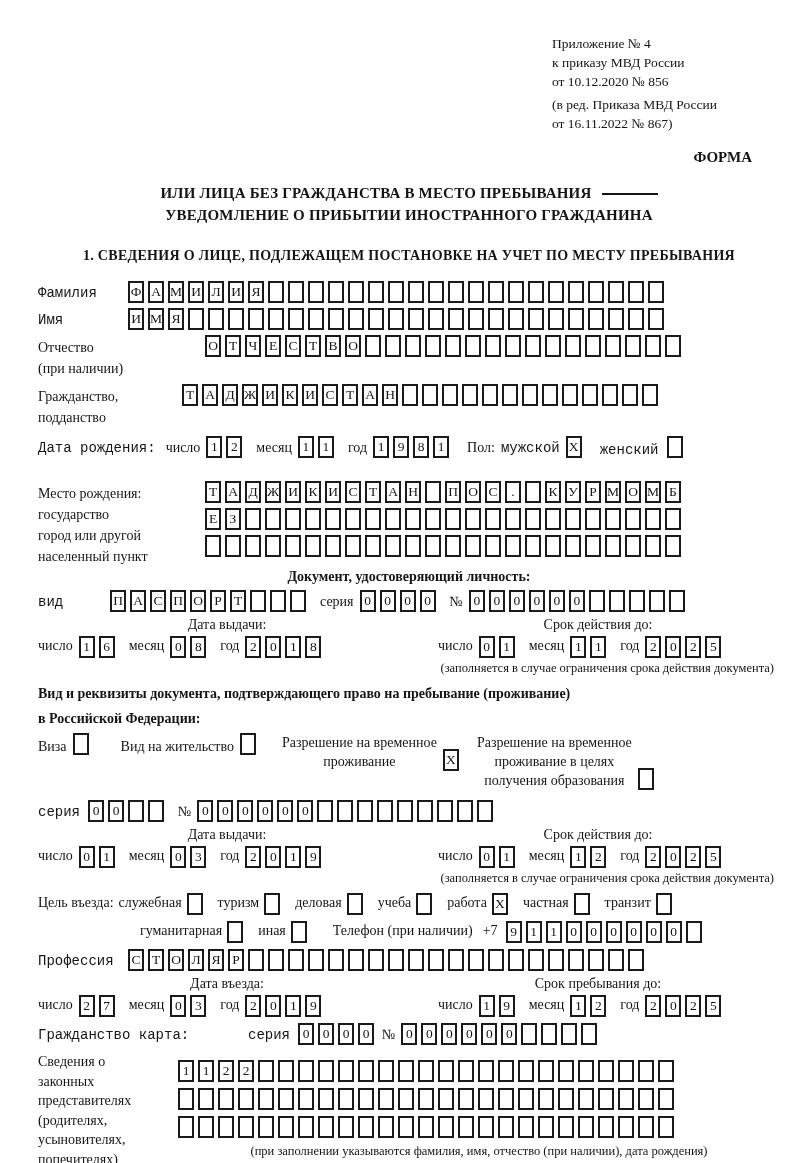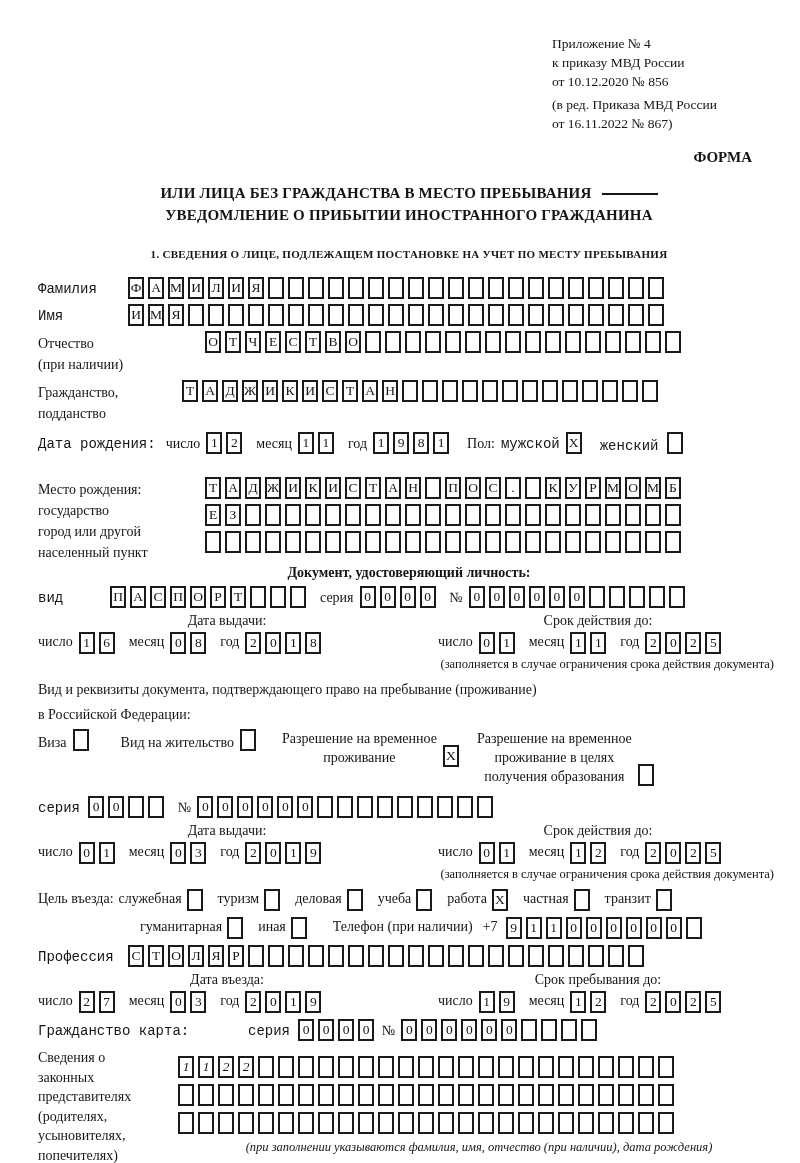--- a/index.html
+++ b/index.html
@@ -14,21 +14,21 @@
   .page { padding: 34px 20px 0 38px; }
 
   
   .annex { margin-left: 514px; font-size: 13.5px; line-height: 19px; }
   .annex .amend { margin-top: 4px; }
   .forma { text-align: right; padding-right: 28px; font-weight: bold; font-size: 15px; margin-top: 16px; }
 
   
   .title { text-align: center; font-weight: bold; font-size: 15px; line-height: 22px; margin-top: 16px; letter-spacing: .2px; }
   .title-underline { display: inline-block; width: 56px; border-bottom: 2px solid #151515; margin-left: 10px; transform: translateY(-3px); }
-  .sec-heading { text-align: center; font-weight: bold; font-size: 11px; margin-top: 22px; letter-spacing: .3px; }
+  .sec-heading { text-align: center; font-weight: bold; font-size: 14px; margin-top: 22px; letter-spacing: .3px; }
 
   .formbody { margin-top: 17px; }
 
   
   .row { display: flex; align-items: flex-start; margin-bottom: 5px; font-size: 14px; line-height: 20px; }
   .lbl { padding-top: 2px; font-family: Liberation Mono, monospace; }
   .lbl2 { line-height: 21px; padding-top: 2px; }
   .w90 { flex: 0 0 90px; }
   .w144 { flex: 0 0 144px; }
   .w167 { flex: 0 0 167px; }
@@ -48,41 +48,41 @@
 
   
   .dpair { display: flex; margin-bottom: 3px; }
   .dgroup-l { flex: 0 0 378px; }
   .dgroup-r { flex: 1 1 auto; }
   .dheading { text-align: center; font-size: 14px; margin-bottom: 3px; }
   .dline { display: flex; align-items: flex-start; font-size: 14px; }
   .dgroup-r .dline { padding-left: 22px; }
   .note { font-size: 12.5px; text-align: right; padding-right: 6px; margin: 1px 0 7px 0; }
 
-  .intro { font-size: 14px; line-height: 22px; margin-bottom: 3px; }
+  .intro { font-size: 14px; line-height: 22px; margin-bottom: 3px; font-weight: bold; }
 
   
   .opts { display: flex; align-items: flex-start; margin: 3px 0 10px 0; font-size: 14px; }
   .opt { display: flex; align-items: flex-end; }
   .optlines { text-align: center; line-height: 19px; }
   .opt .cell { margin-left: 6px; }
   .mr18 { margin-right: 18px; } .mr22 { margin-right: 22px; margin-left: 10px; } .mr14 { margin-right: 14px; }
 
   
   .purposes { display: flex; align-items: flex-start; font-size: 14px; margin-bottom: 6px; flex-wrap: nowrap; }
   .plbl { margin: 2px 5px 0 11px; white-space: nowrap; }
   .plbl-first { margin: 2px 5px 0 0; white-space: nowrap; }
   .indent102 { margin-left: 102px; }
   .phone-lbl { margin: 2px 10px 0 22px; white-space: nowrap; }
   .phone-pfx { margin: 2px 8px 0 0; }
 
   
   .gblock { display: flex; align-items: center; font-size: 14px; }
   .glabel { flex: 0 0 140px; line-height: 19.5px; padding-top: 2px; }
-  .gright { flex: 1 1 auto; font-style: italic; }
+  .gright { flex: 1 1 auto; }
   .gright .cells { display: block; margin-bottom: 6px; }
   .gnote { font-size: 12.5px; text-align: center; margin-top: 1px; }
 </style>
 </head>
 <body>
 
 <div class="page">
 
   <div class="annex">
     <div>Приложение № 4</div>

